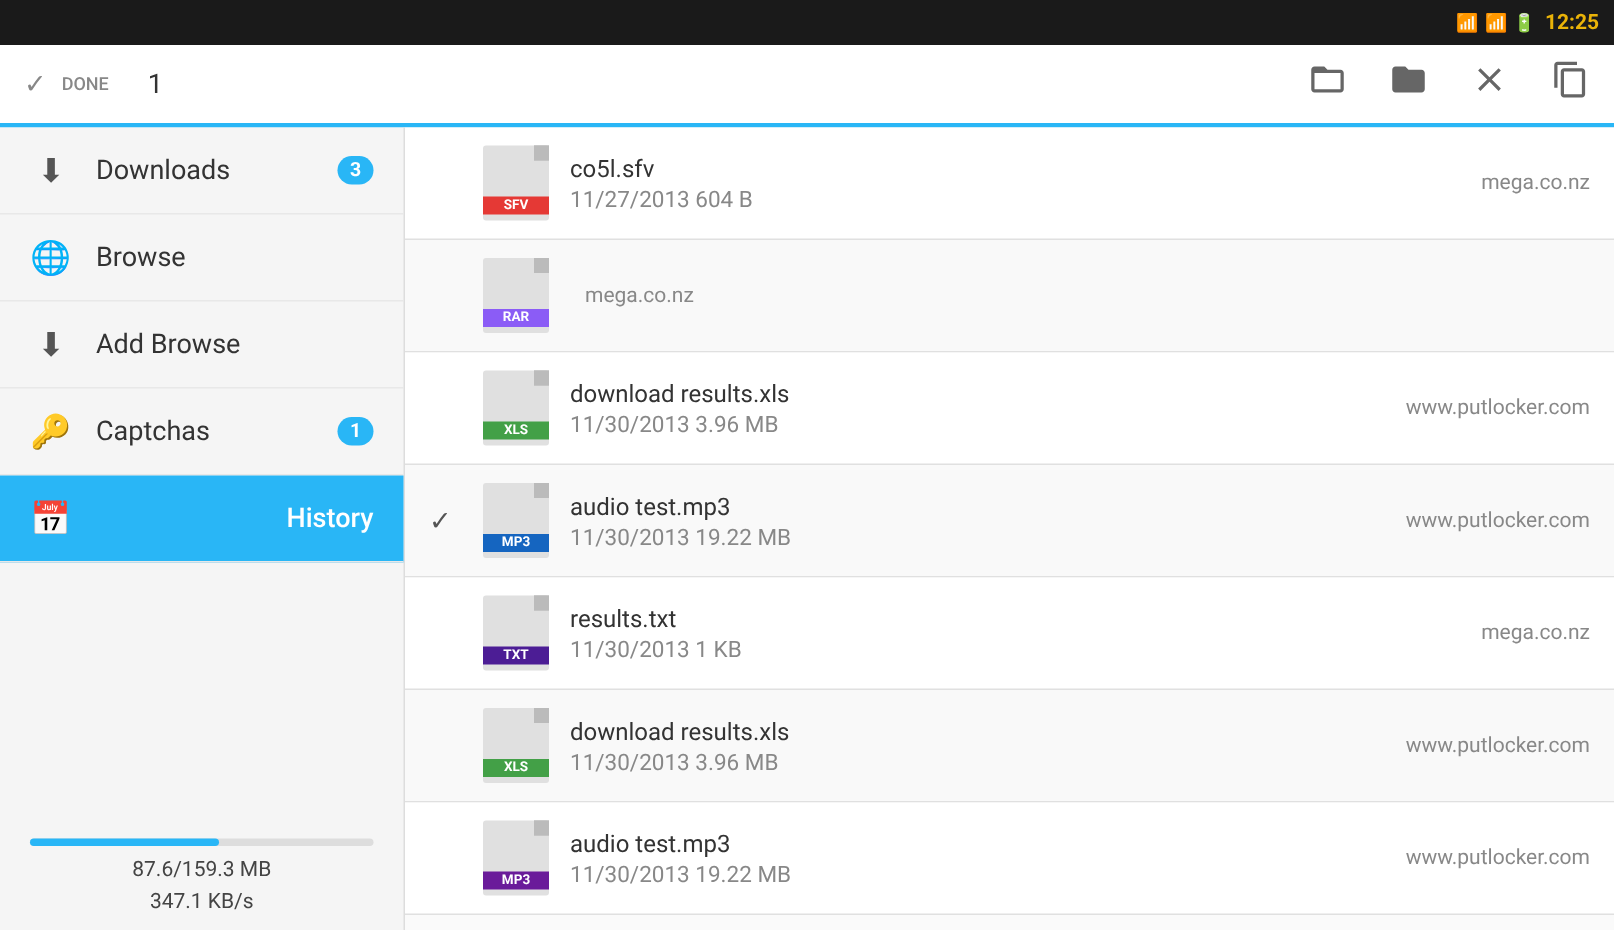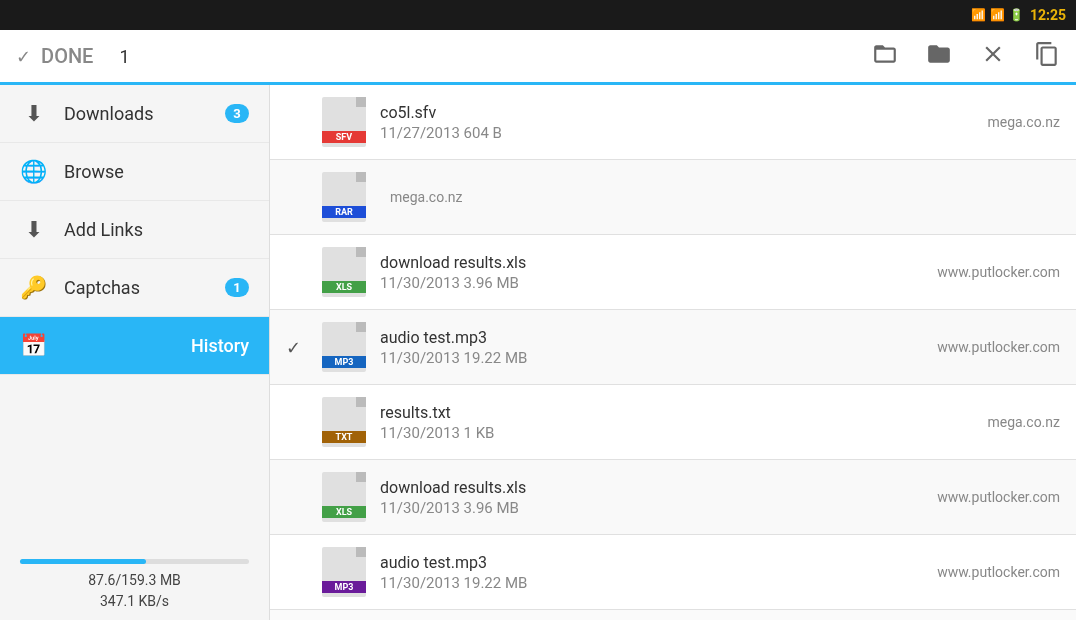--- a/index.html
+++ b/index.html
@@ -52,21 +52,21 @@
       align-items: center;
       gap: 10px;
       flex: 1;
     }
     .done-check {
       color: #888;
       font-size: 18px;
     }
     .done-label {
       color: #888;
-      font-size: 20px;
+      font-size: 12px;
       font-weight: 500;
     }
     .toolbar-count {
       color: #333;
       font-size: 18px;
       margin-left: 16px;
     }
     .toolbar-right {
       display: flex;
       align-items: center;
@@ -299,21 +299,21 @@
       <span class="badge">3</span>
     </div>
 
     <div class="sidebar-item">
       <span class="item-icon">🌐</span>
       <span class="item-label">Browse</span>
     </div>
 
     <div class="sidebar-item">
       <span class="item-icon">⬇</span>
-      <span class="item-label">Add Links</span>
+      <span class="item-label">Add Browse</span>
     </div>
 
     <div class="sidebar-item">
       <span class="item-icon">🔑</span>
       <span class="item-label">Captchas</span>
       <span class="badge">1</span>
     </div>
 
     <div class="sidebar-item active">
       <span class="item-icon">📅</span>
@@ -342,21 +342,21 @@
         <div class="file-info">
           <div class="file-name">co5l.sfv</div>
           <div class="file-meta">11/27/2013  604 B</div>
         </div>
         <div class="file-source">mega.co.nz</div>
       </div>
       <div class="file-row">
         <div class="file-check"></div>
         <div class="file-icon-wrap">
           <div class="file-icon">
-            <div class="file-label" style="background-color: #1d4ed8;">RAR</div>
+            <div class="file-label" style="background-color: #8b5cf6;">RAR</div>
           </div>
         </div>
         <div class="file-source">mega.co.nz</div>
       </div>
       <div class="file-row">
         <div class="file-check"></div>
         <div class="file-icon-wrap">
           <div class="file-icon">
             <div class="file-label" style="background-color: rgb(67, 160, 71);">XLS</div>
           </div>
@@ -377,21 +377,21 @@
         <div class="file-info">
           <div class="file-name">audio test.mp3</div>
           <div class="file-meta">11/30/2013  19.22 MB</div>
         </div>
         <div class="file-source">www.putlocker.com</div>
       </div>
       <div class="file-row">
         <div class="file-check"></div>
         <div class="file-icon-wrap">
           <div class="file-icon">
-            <div class="file-label" style="background-color: #a16207;">TXT</div>
+            <div class="file-label" style="background-color: #4c1d95;">TXT</div>
           </div>
         </div>
         <div class="file-info">
           <div class="file-name">results.txt</div>
           <div class="file-meta">11/30/2013  1 KB</div>
         </div>
         <div class="file-source">mega.co.nz</div>
       </div>
       <div class="file-row">
         <div class="file-check"></div>

